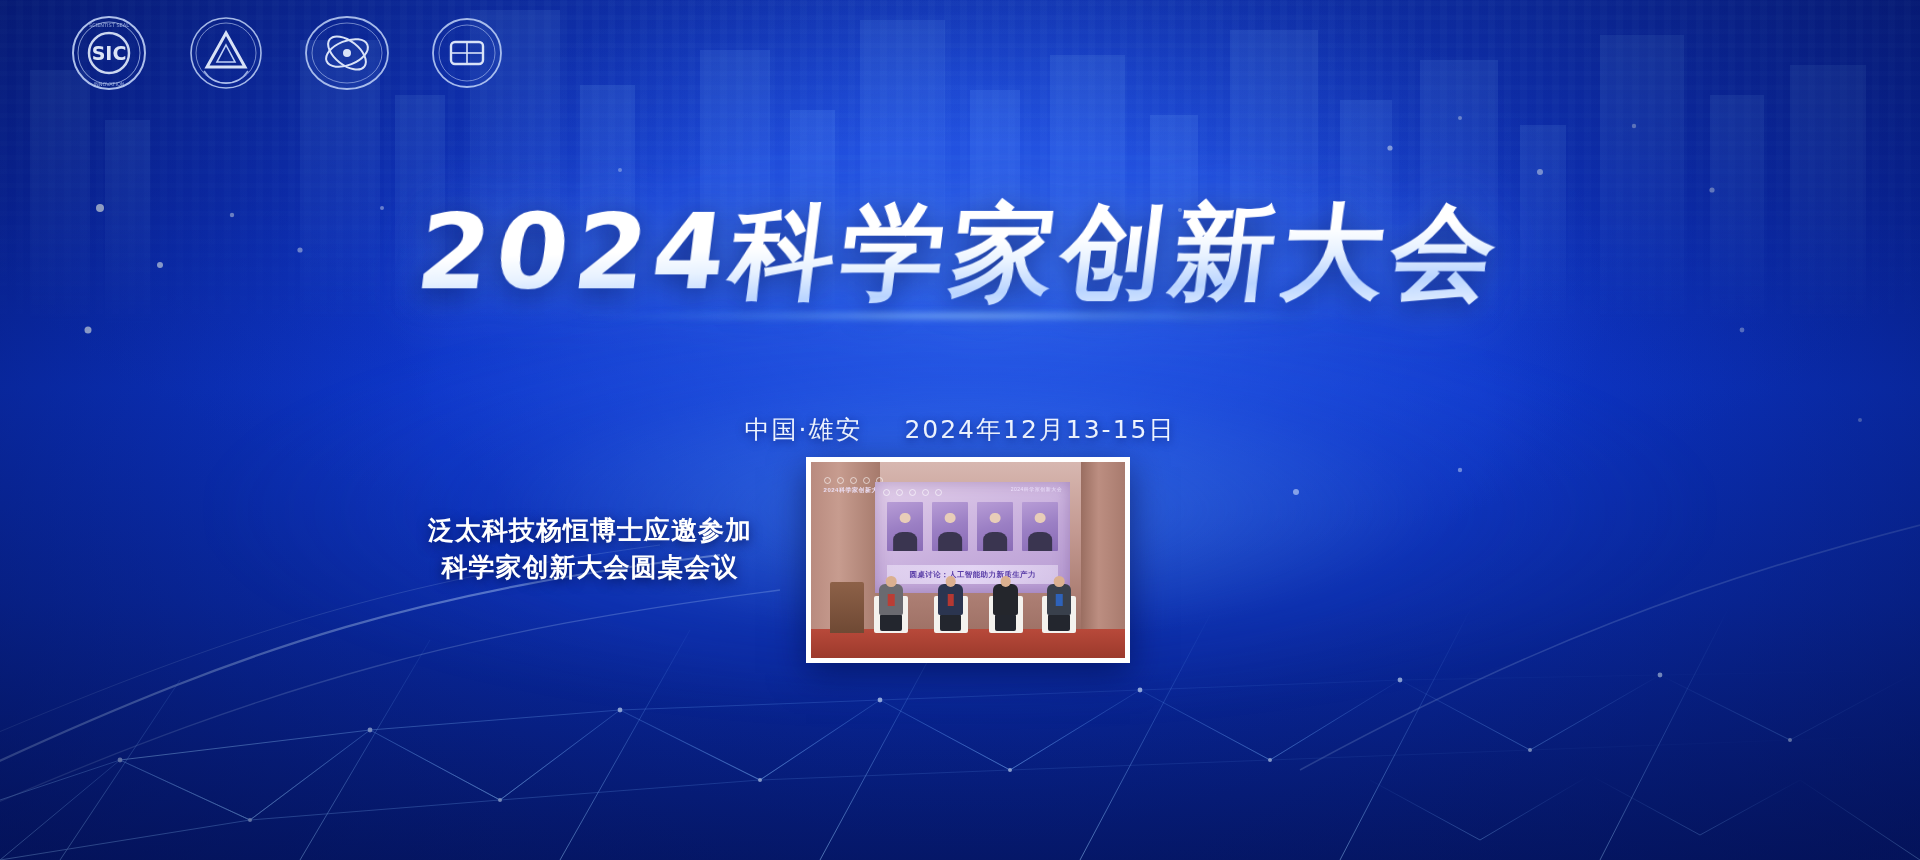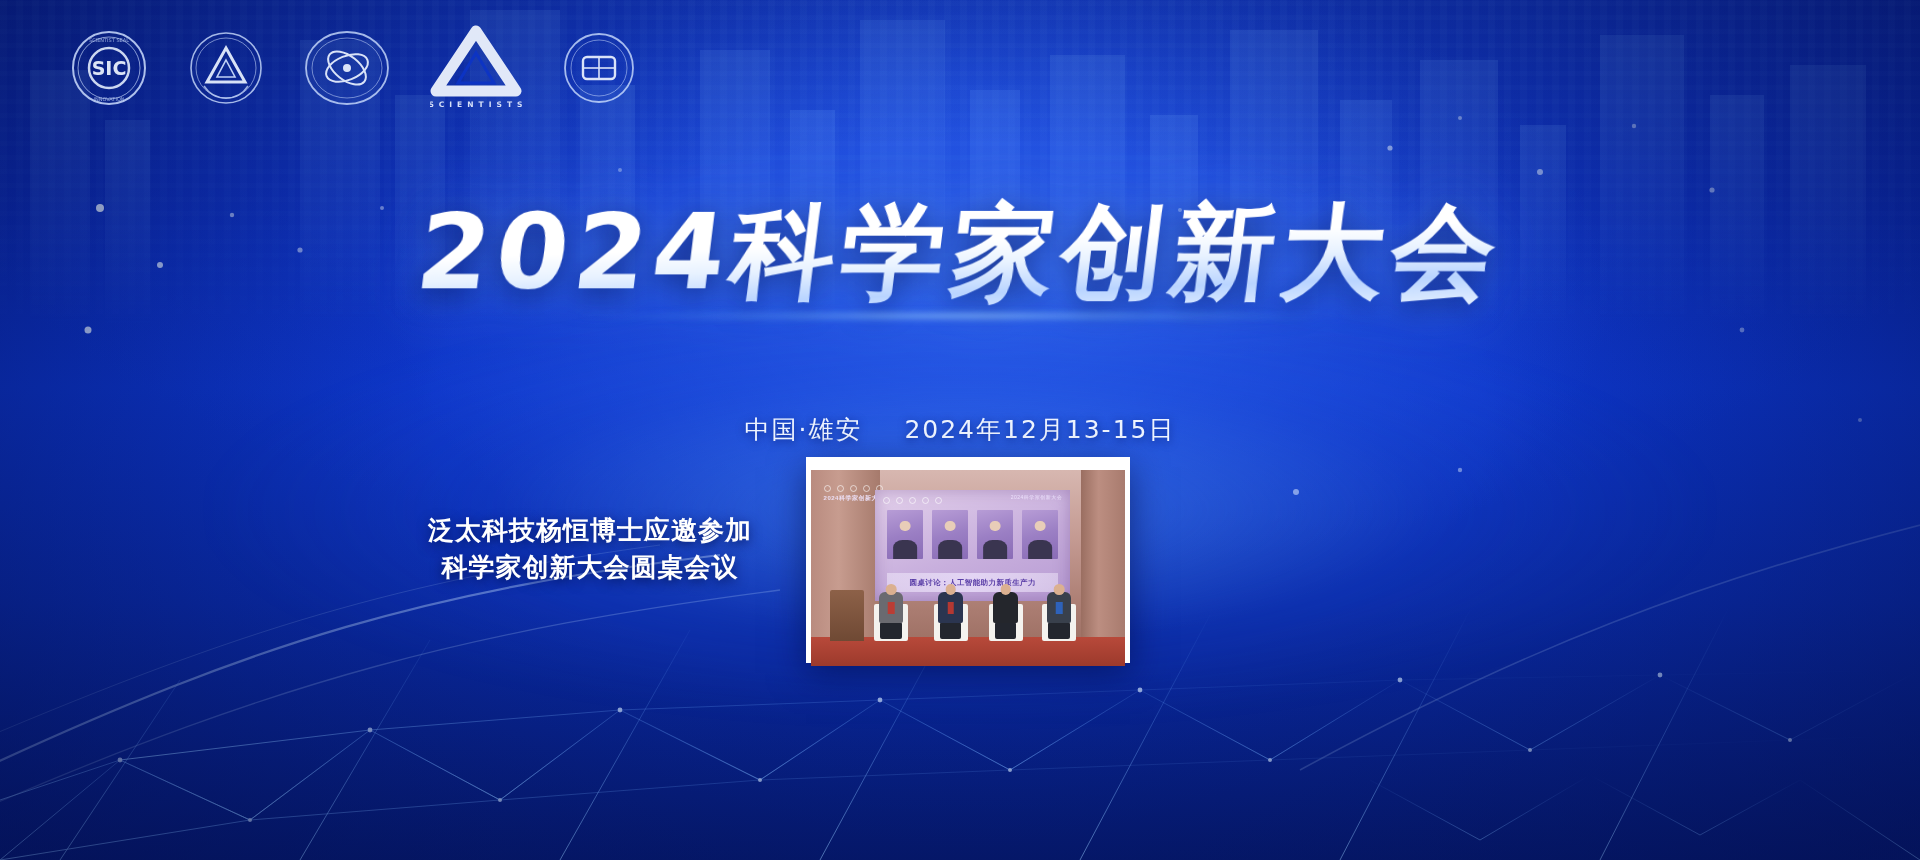--- a/index.html
+++ b/index.html
@@ -41,21 +41,21 @@
   .bg-particles{ position:absolute; inset:0; }
 
   .vignette{
     position:absolute; inset:0;
     background:radial-gradient(ellipse 1250px 640px at 50% 48%, rgba(0,0,0,0) 42%, rgba(2,12,70,.55) 100%);
     pointer-events:none;
   }
 
   
   .logos{
-    position:absolute; left:70px; top:25px;
+    position:absolute; left:70px; top:14px;
     display:flex; align-items:center; gap:40px;
     z-index:6;
     text-align:center;
   }
   .logo{ opacity:.92; }
 
   
   .titles{
     position:absolute; left:0; right:0; top:196px;
     text-align:center; z-index:5;
@@ -129,21 +129,20 @@
     width:324px; height:206px;
     background:#ffffff;
     padding:5px;
     box-shadow:0 10px 34px rgba(2,12,70,.6);
     z-index:7;
   }
   .photo{
     position:relative; width:100%; height:100%;
     overflow:hidden;
     background:linear-gradient(180deg,#c9a9a5 0%,#b98f86 55%,#8e5f53 100%);
-    margin-top:8px;
   }
   
   .ph-wall{
     position:absolute; inset:0;
     background:linear-gradient(180deg,#d7b7b0 0%,#c49a92 35%,#ab7d72 70%,#95685c 100%);
   }
   .ph-wall-left{
     position:absolute; left:0; top:0; width:22%; height:86%;
     background:linear-gradient(90deg,#b98b7f 0%,#c79c8f 40%,#a67a6c 100%);
   }
@@ -370,27 +369,20 @@
     <div class="logo">
       <svg width="86" height="78" viewBox="0 0 86 78">
         <ellipse cx="43" cy="39" rx="41" ry="36" fill="none" stroke="#cfe0ff" stroke-width="1.8" opacity=".85"></ellipse>
         <ellipse cx="43" cy="39" rx="35" ry="30" fill="none" stroke="#cfe0ff" stroke-width="1" opacity=".55"></ellipse>
         <ellipse cx="43" cy="39" rx="22" ry="12" fill="none" stroke="#eaf2ff" stroke-width="2" transform="rotate(-22 43 39)"></ellipse>
         <ellipse cx="43" cy="39" rx="22" ry="12" fill="none" stroke="#eaf2ff" stroke-width="2" transform="rotate(38 43 39)"></ellipse>
         <circle cx="43" cy="39" r="4" fill="#eaf2ff"></circle>
       </svg>
     </div>
 
-    <div class="logo">
-      <svg width="92" height="86" viewBox="0 0 92 86">
-        <path d="M46 6 L86 66 L6 66 Z" fill="none" stroke="#f2f7ff" stroke-width="11" stroke-linejoin="round"></path>
-        <path d="M46 28 L64 58 L28 58 Z" fill="none" stroke="#0c34c6" stroke-width="3"></path>
-        <text x="46" y="82" text-anchor="middle" fill="#e6eeff" font-size="7.5" font-weight="bold" letter-spacing="1.2" font-family="DejaVu Sans, sans-serif">S C I E N T I S T S</text>
-      </svg>
-    </div>
 
     <div class="logo">
       <svg width="74" height="74" viewBox="0 0 74 74">
         <circle cx="37" cy="37" r="34" fill="none" stroke="#cfe0ff" stroke-width="1.8" opacity=".85"></circle>
         <circle cx="37" cy="37" r="28" fill="none" stroke="#cfe0ff" stroke-width="1" opacity=".55"></circle>
         <rect x="21" y="26" width="32" height="22" rx="4" fill="none" stroke="#eaf2ff" stroke-width="2.4"></rect>
         <path d="M21 37 H53" stroke="#eaf2ff" stroke-width="1.6"></path>
         <path d="M37 26 V48" stroke="#eaf2ff" stroke-width="1.6"></path>
       </svg>
     </div>

